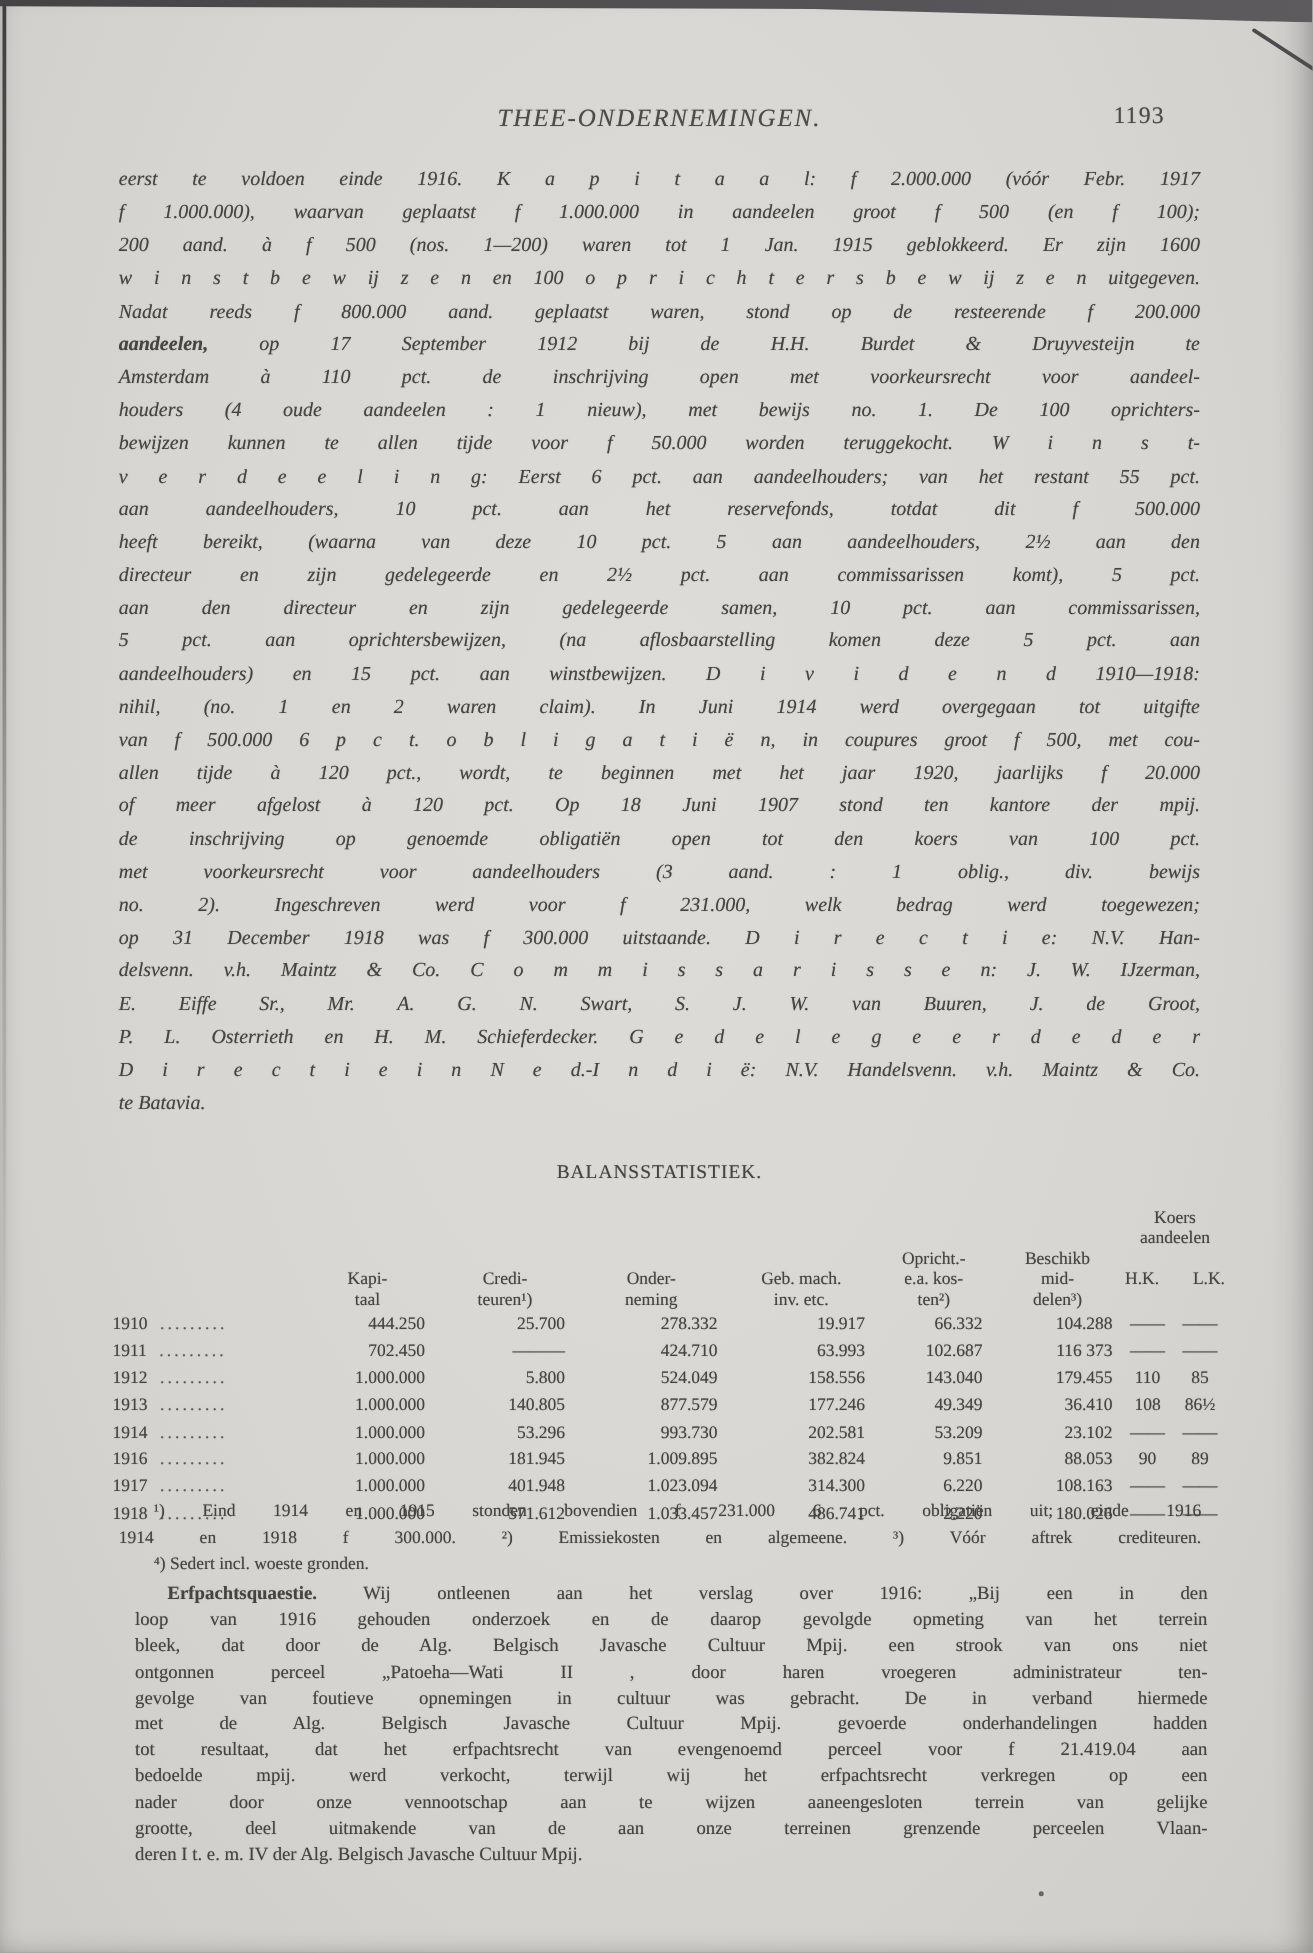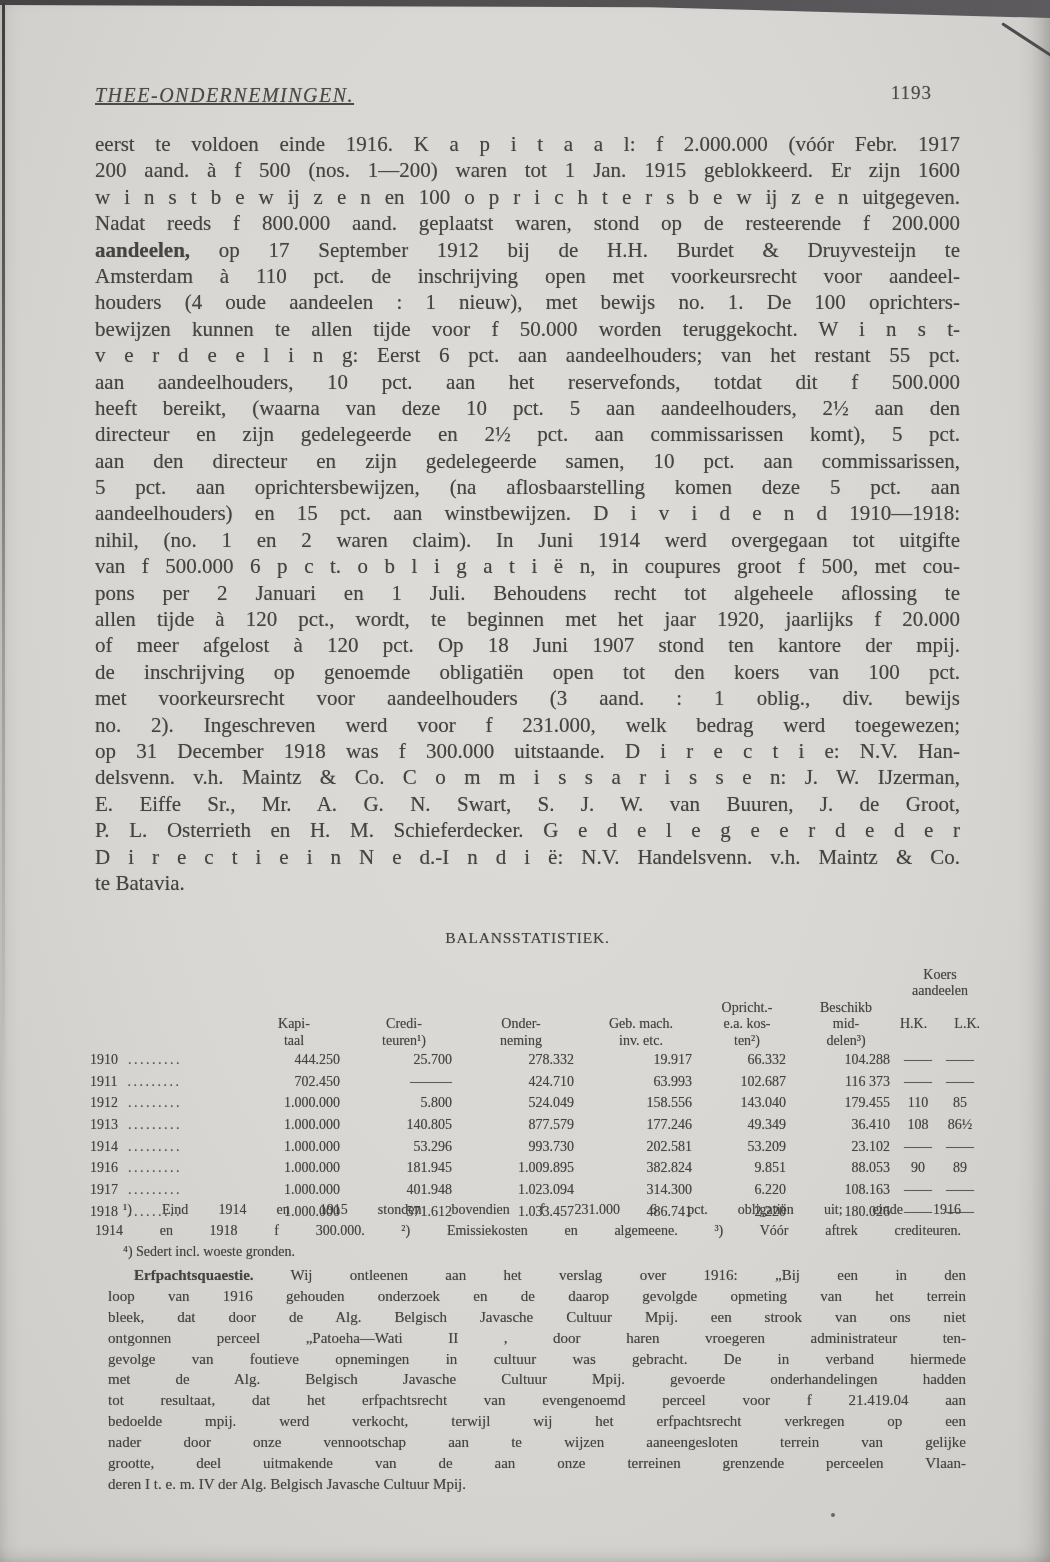--- a/index.html
+++ b/index.html
@@ -25,26 +25,26 @@
     position:absolute;left:2px;top:3px;width:3px;height:1080px;
     background:linear-gradient(#403e3c 0%,#5c5a57 25%,rgba(110,108,104,.45) 60%,rgba(110,108,104,0) 100%);
   }
   .ink-dot{position:absolute;left:831px;top:1513px;width:4px;height:4px;border-radius:50%;background:#55534f;opacity:.85;}
 
   .soft{filter:blur(0.25px);text-shadow:0 0 0.8px rgba(69,67,62,.5);}
 
   
   .running-head{position:absolute;left:95px;top:84px;width:865px;height:30px;}
   .head-title{
-    display:block;text-align:left;font-style:italic;font-size:20px;letter-spacing:1.5px;color:#4c4b47;text-decoration:underline;
+    display:block;text-align:center;font-style:italic;font-size:20px;letter-spacing:1.5px;color:#4c4b47;
   }
   .page-num{position:absolute;right:28px;top:-2px;font-size:19px;letter-spacing:1px;font-style:normal;color:#4c4b47;}
 
   
-  .main-text{position:absolute;left:95px;top:131px;width:865px;font-size:21px;}
+  .main-text{position:absolute;left:95px;top:131px;width:865px;font-size:16px;font-style:italic;}
   .tline{
     height:26.4px;line-height:26.4px;white-space:nowrap-off;
     text-align:justify;text-align-last:justify;overflow:visible;
   }
   .tline.end{text-align-last:left;}
   .tline.ind{padding-left:28px;}
   .b{font-weight:700;}
 
   
   .balans-title{position:absolute;left:95px;top:929px;width:865px;text-align:center;font-size:15.5px;letter-spacing:.8px;}
@@ -78,37 +78,37 @@
   <div class="corner-slash"></div>
   <div class="left-line"></div>
 
   <div class="running-head soft">
     <span class="head-title">THEE-ONDERNEMINGEN.</span>
     <span class="page-num">1193</span>
   </div>
 
   <div class="main-text soft">
       <div class="tline"><span>eerst te voldoen einde 1916.  K a p i t a a l:  f 2.000.000 (vóór Febr. 1917</span></div>
+      <div class="tline"><span>f 1.000.000), waarvan geplaatst f 1.000.000 in aandeelen groot f 500 (en f 100);</span></div>
       <div class="tline"><span>200 aand. à f 500 (nos. 1—200) waren tot 1 Jan. 1915 geblokkeerd. Er zijn 1600</span></div>
       <div class="tline"><span>w i n s t b e w ij z e n  en  100  o p r i c h t e r s b e w ij z e n  uitgegeven.</span></div>
       <div class="tline"><span>Nadat reeds f 800.000 aand. geplaatst waren, stond op de resteerende f 200.000</span></div>
       <div class="tline"><span class="b">aandeelen,</span><span> op 17 September 1912 bij de H.H. Burdet &amp; Druyvesteijn te</span></div>
       <div class="tline"><span>Amsterdam à 110 pct. de inschrijving open met voorkeursrecht voor aandeel-</span></div>
       <div class="tline"><span>houders (4 oude aandeelen : 1 nieuw), met bewijs no. 1.  De 100 oprichters-</span></div>
       <div class="tline"><span>bewijzen kunnen te allen tijde voor f 50.000 worden teruggekocht.  W i n s t-</span></div>
       <div class="tline"><span>v e r d e e l i n g:  Eerst 6 pct. aan aandeelhouders; van het restant 55 pct.</span></div>
       <div class="tline"><span>aan aandeelhouders, 10 pct. aan het reservefonds, totdat dit f 500.000</span></div>
       <div class="tline"><span>heeft bereikt, (waarna van deze 10 pct. 5 aan aandeelhouders, 2½ aan den</span></div>
       <div class="tline"><span>directeur en zijn gedelegeerde en 2½ pct. aan commissarissen komt), 5 pct.</span></div>
       <div class="tline"><span>aan den directeur en zijn gedelegeerde samen, 10 pct. aan commissarissen,</span></div>
       <div class="tline"><span>5 pct. aan oprichtersbewijzen, (na aflosbaarstelling komen deze 5 pct. aan</span></div>
       <div class="tline"><span>aandeelhouders) en 15 pct. aan winstbewijzen.  D i v i d e n d  1910—1918:</span></div>
       <div class="tline"><span>nihil, (no. 1 en 2 waren claim).  In Juni 1914 werd overgegaan tot uitgifte</span></div>
       <div class="tline"><span>van f 500.000 6 p c t.  o b l i g a t i ë n,  in coupures groot f 500, met cou-</span></div>
-      <div class="tline"><span>pons per 2 Januari en 1 Juli.  Behoudens recht tot algeheele aflossing te</span></div>
       <div class="tline"><span>allen tijde à 120 pct., wordt, te beginnen met het jaar 1920, jaarlijks f 20.000</span></div>
       <div class="tline"><span>of meer afgelost à 120 pct.  Op 18 Juni 1907 stond ten kantore der mpij.</span></div>
       <div class="tline"><span>de inschrijving op genoemde obligatiën open tot den koers van 100 pct.</span></div>
       <div class="tline"><span>met voorkeursrecht voor aandeelhouders (3 aand. : 1 oblig., div. bewijs</span></div>
       <div class="tline"><span>no. 2).  Ingeschreven werd voor f 231.000, welk bedrag werd toegewezen;</span></div>
       <div class="tline"><span>op 31 December 1918 was f 300.000 uitstaande.  D i r e c t i e:  N.V. Han-</span></div>
       <div class="tline"><span>delsvenn. v.h. Maintz &amp; Co.  C o m m i s s a r i s s e n:  J. W. IJzerman,</span></div>
       <div class="tline"><span>E. Eiffe Sr., Mr. A. G. N. Swart, S. J. W. van Buuren, J. de Groot,</span></div>
       <div class="tline"><span>P. L. Osterrieth en H. M. Schieferdecker.  G e d e l e g e e r d e  d e r</span></div>
       <div class="tline"><span>D i r e c t i e  i n  N e d.-I n d i ë:  N.V. Handelsvenn. v.h. Maintz &amp; Co.</span></div>

